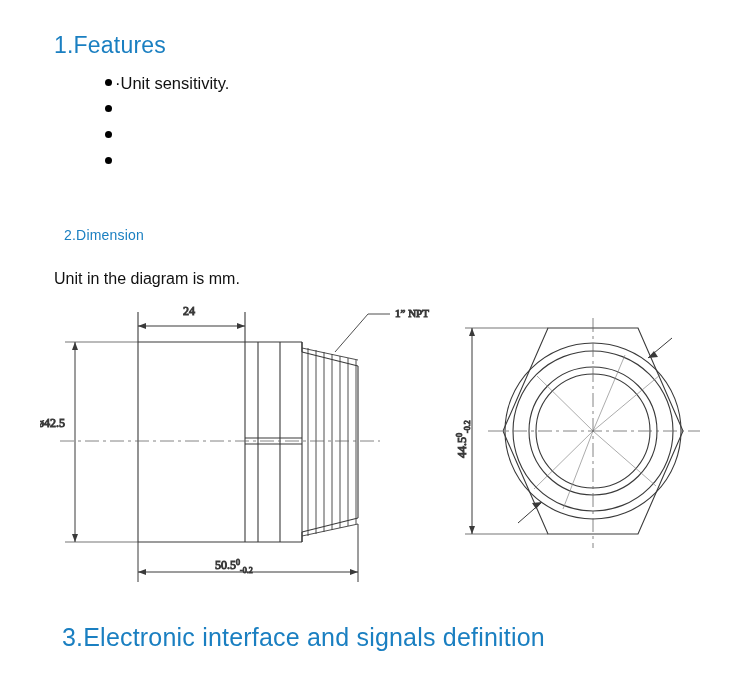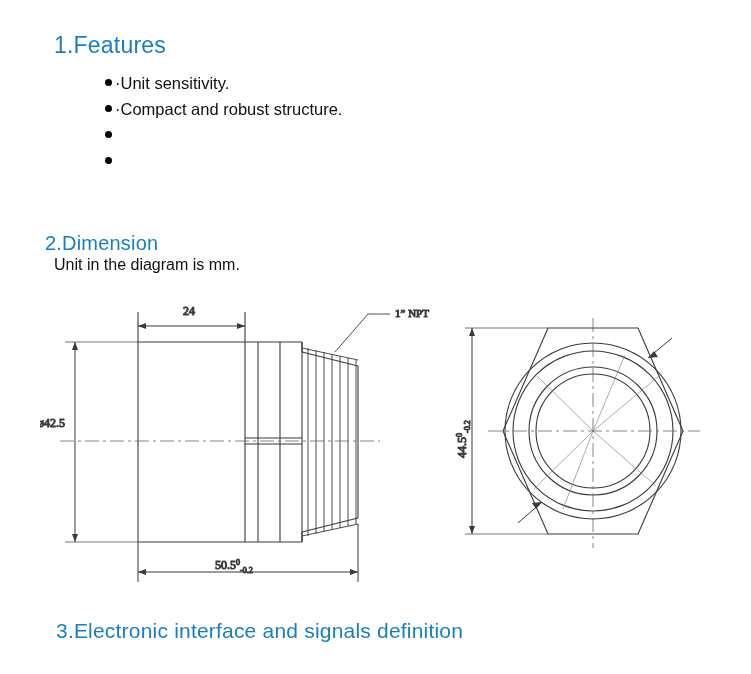--- a/index.html
+++ b/index.html
@@ -48,38 +48,38 @@
     border-radius: 50%;
     background: #000;
     margin-right: 3px;
     vertical-align: middle;
     position: relative;
     top: -2px;
   }
 
   #dimension-title {
     position: absolute;
-    left: 45px;
+    left: 64px;
     top: 215px;
-    font-size: 20px;
+    font-size: 14px;
   }
 
   #unit-note {
     position: absolute;
     left: 54px;
-    top: 256px;
+    top: 270px;
     font-size: 16px;
     color: #111;
   }
 
   #signals-title {
     position: absolute;
-    left: 56px;
+    left: 62px;
     top: 602px;
-    font-size: 21px;
+    font-size: 25px;
   }
 
   #drawing-area {
     position: absolute;
     left: 40px;
     top: 290px;
     width: 700px;
     height: 300px;
   }
   #drawing-area svg {
@@ -93,21 +93,21 @@
 </head>
 <body>
 
 <h1 class="section-title" id="features-title">1.Features</h1>
 
 <div id="features-list">
   <div class="feature-item">
     <span class="bullet-dot"></span><span>·Unit sensitivity.</span>
   </div>
   <div class="feature-item">
-    <span class="bullet-dot"></span><span>·Compact and robust structure.</span>
+    <span class="bullet-dot"></span>
   </div>
   <div class="feature-item">
     <span class="bullet-dot"></span>
   </div>
   <div class="feature-item">
     <span class="bullet-dot"></span>
   </div>
 </div>
 
 <h2 class="section-title" id="dimension-title">2.Dimension</h2>

